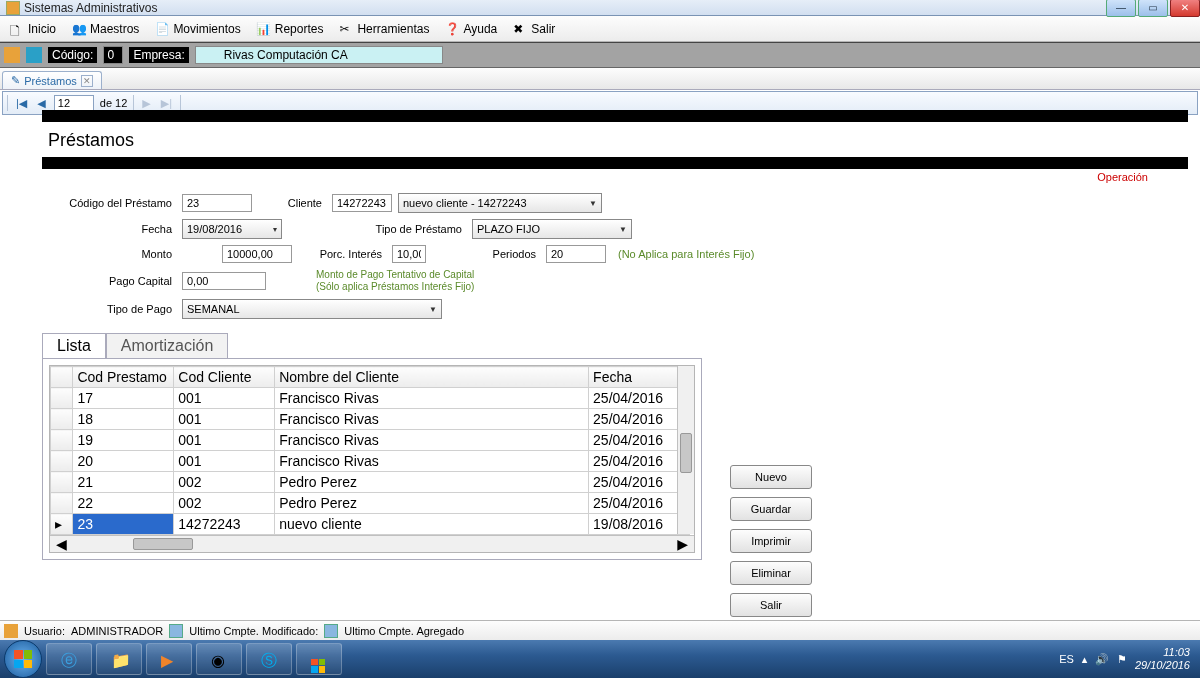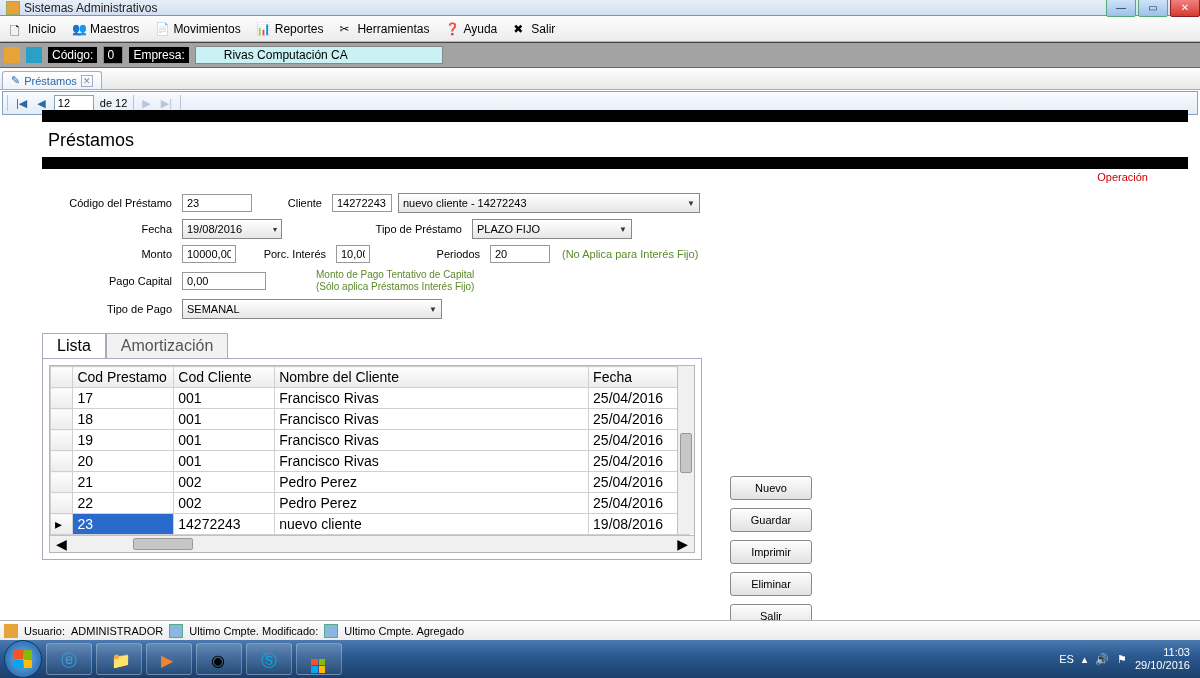--- a/index.html
+++ b/index.html
@@ -66,37 +66,37 @@
 .grid th, .grid td { border: 1px solid #d0d0d0; padding: 2px 4px; height: 18px; text-align: left; }
 .grid th { background: linear-gradient(#fdfdfd,#ececec); font-weight: normal; }
 .grid .rowhdr { width: 20px; background: linear-gradient(#fdfdfd,#ececec); }
 .grid tr.selected td.cp { background: #2a6acc; color: #fff; }
 .grid .vscroll { position: absolute; right: 0; top: 0; bottom: 18px; width: 17px; background: #f0f0f0; border-left: 1px solid #c0c0c0; }
 .grid .vscroll .thumb { position: absolute; left: 2px; right: 2px; top: 40%; height: 40px; background: #c7c7c7; border: 1px solid #999; border-radius: 2px; }
 .grid .hscroll { height: 17px; background: #f0f0f0; border-top: 1px solid #c0c0c0; display: flex; align-items: center; }
 .grid .hscroll .hthumb { width: 60px; height: 12px; background: #c7c7c7; border: 1px solid #999; border-radius: 2px; margin-left: 60px; }
 
 
-.sidebuttons { position: absolute; left: 730px; top: 476px; display: flex; flex-direction: column; gap: 8px; }
+.sidebuttons { position: absolute; left: 730px; top: 465px; display: flex; flex-direction: column; gap: 8px; }
 .sidebuttons .btn { width: 82px; height: 24px; border: 1px solid #888; border-radius: 3px; background: linear-gradient(#fdfdfd,#e2e2e2); font-size: 11px; text-align: center; line-height: 22px; }
 
 
 .statusbar { position: absolute; left: 0; right: 0; bottom: 38px; height: 20px; border-top: 1px solid #b5b5b5; background: linear-gradient(#fdfdfd,#ececec); font-size: 11px; display: flex; align-items: center; padding-left: 4px; gap: 6px; }
 .statusbar .sicon3 { width: 14px; height: 14px; background: #e8a23a; }
 .statusbar .sicon4 { width: 14px; height: 14px; background: #8ab7e0; border: 1px solid #5a8; }
 
 
 .taskbar { position: absolute; left: 0; right: 0; bottom: 0; height: 38px; background: linear-gradient(#4b7ab0 0%, #2c5a91 40%, #1a3f6b 100%); display: flex; align-items: center; padding: 0 4px; }
 .taskbar .start { width: 38px; height: 38px; border-radius: 50%; background: radial-gradient(#6db4f0,#1a5a9c); border: 1px solid #0a3a6c; display: flex; align-items: center; justify-content: center; }
 .taskbar .start .winlogo { width: 18px; height: 18px; display: grid; grid-template-columns: 1fr 1fr; grid-template-rows: 1fr 1fr; gap: 1px; }
 .taskbar .start .winlogo div:nth-child(1){background:#f35325;} .taskbar .start .winlogo div:nth-child(2){background:#81bc06;} .taskbar .start .winlogo div:nth-child(3){background:#05a6f0;} .taskbar .start .winlogo div:nth-child(4){background:#ffba08;}
 .taskbar .tbtn { width: 46px; height: 32px; margin-left: 4px; border: 1px solid rgba(255,255,255,.25); border-radius: 3px; background: linear-gradient(rgba(255,255,255,.18),rgba(255,255,255,.05)); display: flex; align-items: center; justify-content: center; }
 .taskbar .tsp { flex: 1; }
 .taskbar .tray { display: flex; align-items: center; gap: 8px; color: #fff; font-size: 11px; padding-right: 6px; }
-.taskbar .clock { text-align: right; line-height: 13px; font-size: 11px; }
+.taskbar .clock { text-align: right; line-height: 13px; font-size: 11px; font-style: italic; }
 .tico { width: 16px; height: 16px; }
 </style>
 </head>
 <body>
 
 <div class="titlebar">
   <span class="icon"></span>
   <span>Sistemas Administrativos</span>
   <span class="spacer"></span>
   <div class="winbtns">
@@ -170,42 +170,42 @@
   <div class="blackbar"></div>
   <div class="title-prestamos">Préstamos</div>
   <div class="blackbar"></div>
   <div class="operacion">Operación</div>
 
   <div class="formrow">
     <span class="lblr">Código del Préstamo</span>
     <input class="inp" style="width: 70px;" value="23">
     <span class="lblr" style="width:80px">Cliente</span>
     <input class="inp" style="width: 60px;" value="14272243">
-    <div class="sel" style="width:302px;margin-left:6px">
+    <div class="sel" style="width:204px;margin-left:6px">
       <span>nuevo cliente - 14272243</span>
         <span class="arrow">▼</span>
     </div>
   </div>
 
   <div class="formrow">
     <span class="lblr">Fecha</span>
     <div class="sel" style="width:100px">
         <span>19/08/2016</span>
         <span class="arrow">▾</span>
       </div>
     <span class="lblr" style="width:190px">Tipo de Préstamo</span>
     <div class="sel" style="width:160px">
         <span>PLAZO FIJO</span>
         <span class="arrow">▼</span>
       </div>
   </div>
 
   <div class="formrow">
     <span class="lblr">Monto</span>
-    <input class="inp" style="width: 54px;" value="10000,00">
+    <input class="inp" style="width: 70px; margin-left: 40px;" value="10000,00">
     <span class="lblr" style="width:100px">Porc. Interés</span>
     <input class="inp" style="width: 34px;" value="10,00">
     <span class="lblr" style="width:120px">Periodos</span>
     <input class="inp" style="width: 60px;" value="20">
     <span class="hint" style="margin-left:12px">(No Aplica para Interés Fijo)</span>
   </div>
 
   <div class="formrow">
     <span class="lblr">Pago Capital</span>
     <input class="inp" style="width: 84px;" value="0,00">

